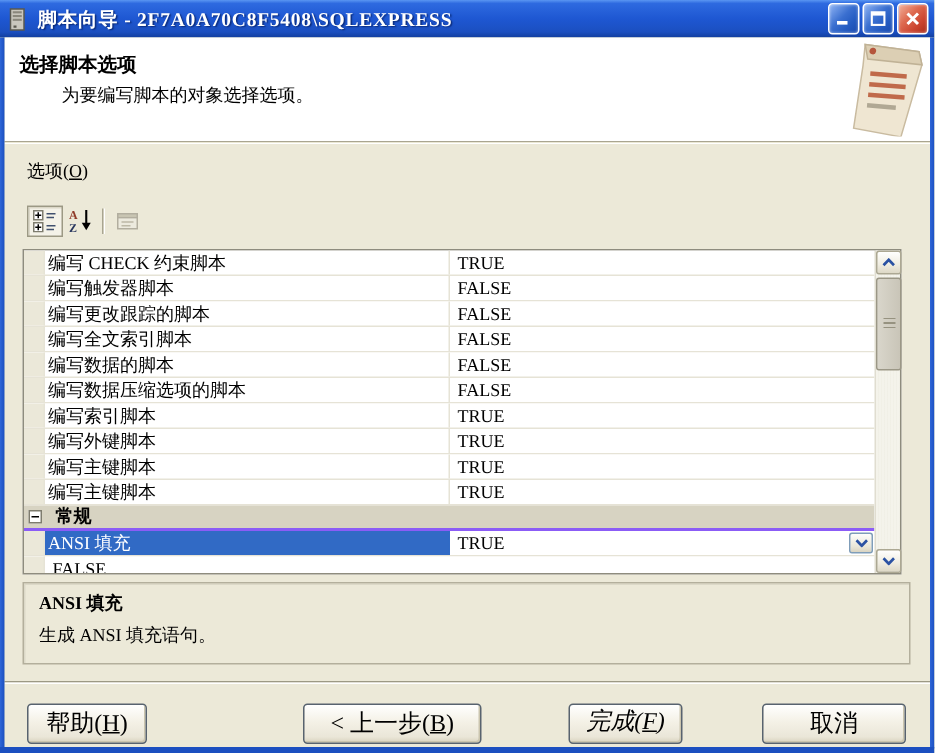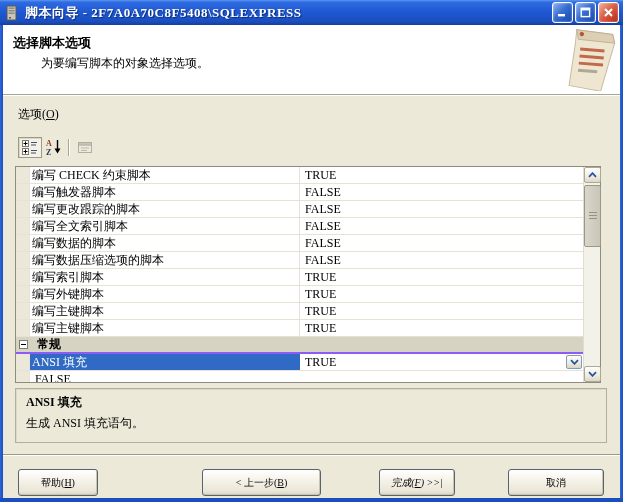--- a/index.html
+++ b/index.html
@@ -92,21 +92,21 @@
     border:1px solid #B3AF9C; background:#ECE9D8; padding:5px 10px;
     box-shadow:inset 1px 1px 0 #DCD9C8; }
   .descpanel .d-title { font-weight:bold; margin-bottom:4px; }
 
   .bot-sep { position:absolute; left:0; top:358px; width:617px; height:2px;
     border-top:1px solid #9C9984; border-bottom:1px solid #fff; }
 
   
   .xpbtn { position:absolute; top:373px; height:27px; border:1px solid #58636F; border-radius:3px;
     background:linear-gradient(180deg,#FFFFFF,#F4F1E6 45%,#EAE6D8 85%,#D9D3BF);
-    font-size:10px; text-align:center; line-height:24px;
+    font-size:16px; text-align:center; line-height:24px;
     box-shadow:inset -1px -1px 0 #CBC5AE; font-family:inherit; }
   .xpbtn u { text-decoration:underline; }
   .xpbtn.default { border-color:#0B2E68;
     box-shadow:inset 0 0 0 1px #8CB0E8, inset -1px -1px 0 #CBC5AE; }
   .b-help   { left:15px;  width:80px; }
   .b-back   { left:199px; width:119px; }
   .b-next   { left:301px; width:95px; }
   .b-finish { left:376px; width:76px;font-style:italic; }
   .b-cancel { left:505px; width:96px; }
 </style>

